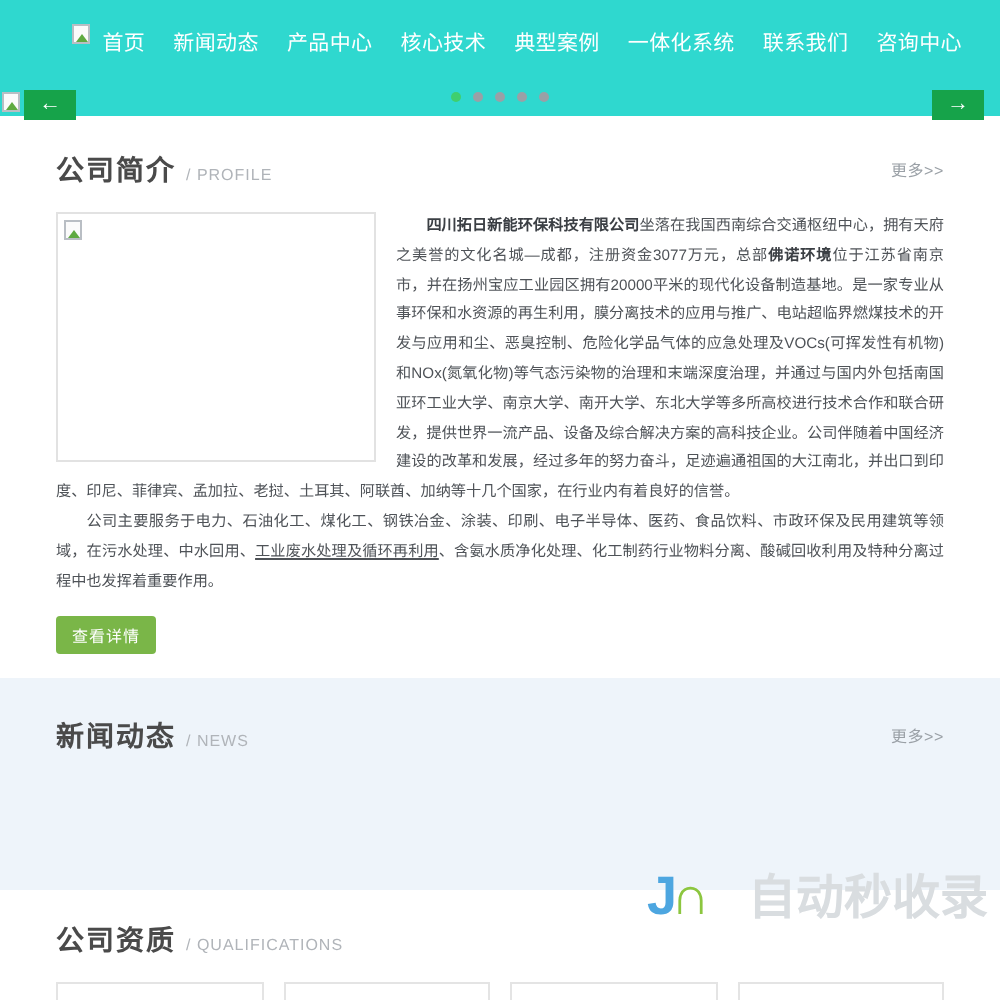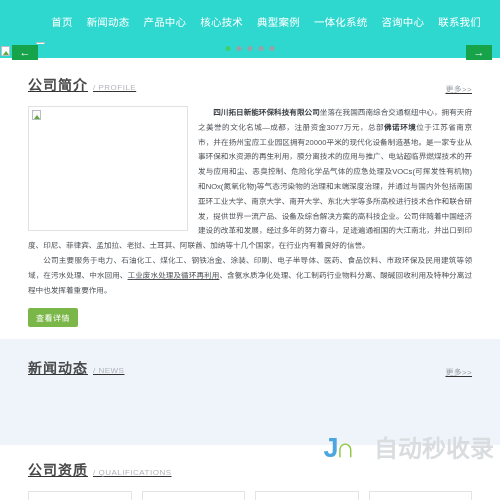--- a/index.html
+++ b/index.html
@@ -17,21 +17,21 @@
     color: #333;
     position: relative;
   }
 
   
   .site-header {
     position: relative;
     height: 44px;
     background: #2fd8cf;
     display: flex;
-    align-items: flex-end;
+    align-items: flex-start;
   }
   .logo-box {
     position: absolute;
     left: 36px;
     top: 12px;
     width: 14px;
     height: 14px;
   }
   .broken-img {
     display: inline-block;
@@ -140,24 +140,23 @@
     height: 106px;
     box-sizing: border-box;
   }
   .section-qual {
     background: #ffffff;
     padding: 14px 28px 0 28px;
   }
 
   .sec-head {
     display: flex;
-    align-items: flex-end;
+    align-items: center;
     justify-content: space-between;
     margin-bottom: 12px;
-    text-decoration: underline;
   }
   .sec-head-left {
     display: flex;
     align-items: baseline;
     gap: 5px;
   }
   .sec-title-cn {
     font-size: 14px;
     color: #4a4a4a;
     font-weight: bold;
@@ -291,22 +290,22 @@
 
 <div class="site-header">
   <span class="logo-box broken-img"></span>
   <nav class="main-nav">
     <a class="nav-link" href="#">首页</a>
     <a class="nav-link" href="#">新闻动态</a>
     <a class="nav-link" href="#">产品中心</a>
     <a class="nav-link" href="#">核心技术</a>
     <a class="nav-link" href="#">典型案例</a>
     <a class="nav-link" href="#">一体化系统</a>
+    <a class="nav-link" href="#">联系我们</a>
     <a class="nav-link" href="#">咨询中心</a>
-    <a class="nav-link" href="#">联系我们</a>
   </nav>
 </div>
 
 <div class="banner">
   <span class="banner-corner-img broken-img"></span>
   <button class="banner-arrow prev">←</button>
   <button class="banner-arrow next">→</button>
   <div class="banner-dots">
     <span class="dot active"></span>
     <span class="dot"></span>

